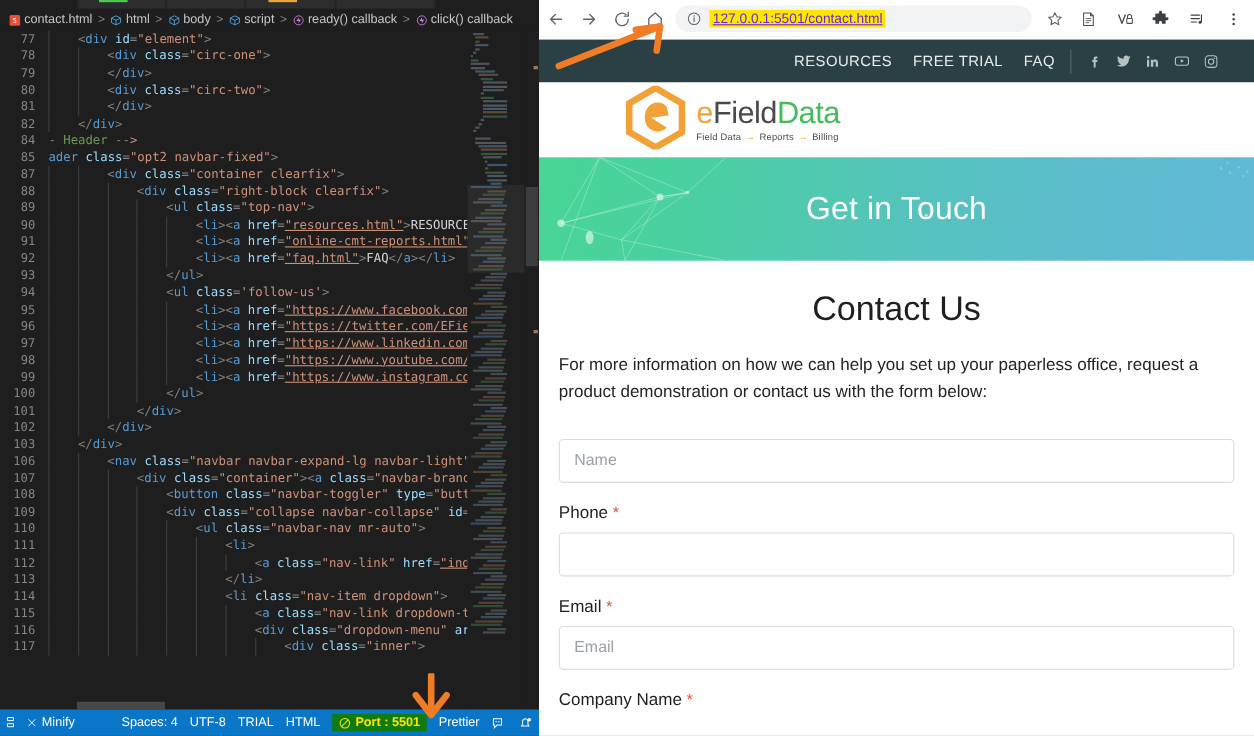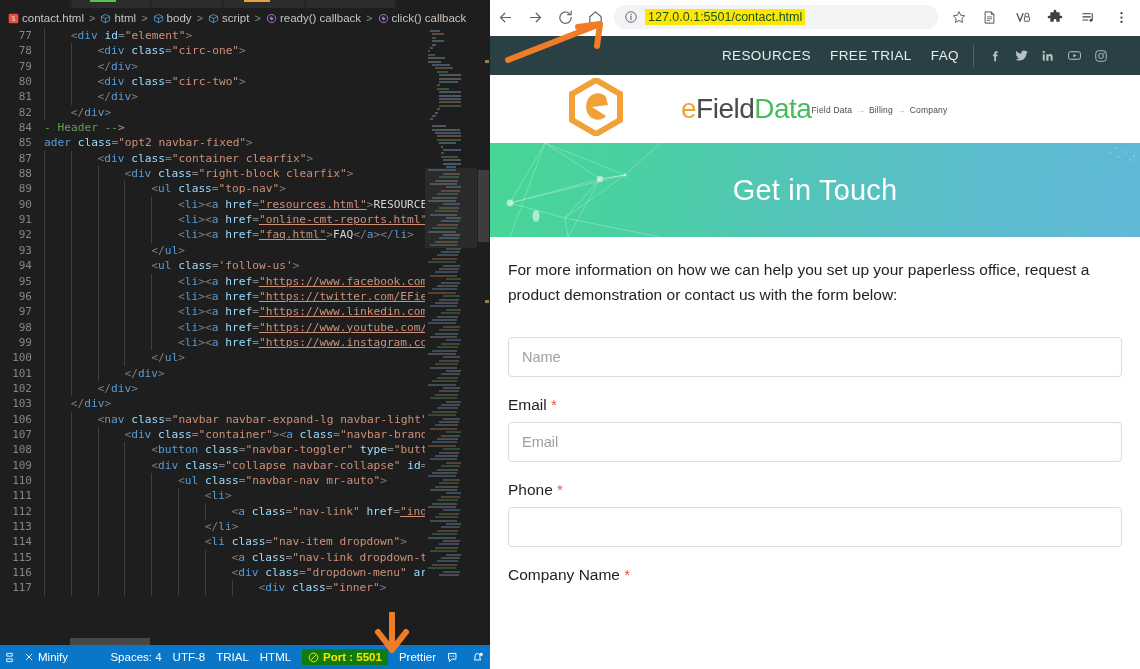--- a/index.html
+++ b/index.html
@@ -45,48 +45,48 @@
   .mm-slider{position:absolute;left:425px;top:168px;width:52px;height:80px;background:rgba(255,255,255,0.055);}
   .vscroll{position:absolute;left:477px;top:28px;width:13px;height:617px;background:#1e1e1e;}
   .vscroll-thumb{position:absolute;left:478px;top:170px;width:11px;height:72px;background:rgba(121,121,121,0.35);}
   .hscroll-thumb{position:absolute;left:70px;top:638px;width:80px;height:7px;background:rgba(121,121,121,0.45);}
   .overview-mark{position:absolute;right:1px;width:4px;height:3px;background:#c5a76a;opacity:.7;}
 
   .statusbar{
     position:absolute;left:0;top:645px;width:490px;height:24px;background:#0a76c8;
     display:flex;align-items:center;font-size:11.5px;color:#fff;box-sizing:border-box;
   }
-  .sb-left{display:flex;align-items:flex-end;gap:9px;padding-left:4px;}
+  .sb-left{display:flex;align-items:flex-start;gap:9px;padding-left:4px;}
   .sb-right{display:flex;align-items:center;gap:11px;margin-left:auto;padding-right:6px;}
   .sb-item{display:flex;align-items:center;gap:4px;white-space:nowrap;}
   .sb-port{background:#107c10;color:#ffe400;padding:2px 6px;display:flex;align-items:center;gap:4px;font-weight:bold;}
 
   
   .browser{position:absolute;left:490px;top:0;width:650px;height:669px;background:#fff;overflow:hidden;}
   .chrome-bar{position:absolute;left:0;top:0;width:650px;height:34px;background:#fff;display:flex;align-items:center;}
   .nav-btn{width:30px;height:30px;display:flex;align-items:center;justify-content:center;cursor:pointer;}
   .omnibox{
     flex:1;height:24px;background:#f1f3f4;border-radius:13px;display:flex;align-items:center;
     padding:0 10px;margin:0 6px 0 4px;box-sizing:border-box;
   }
-  .url-hl{background:#ffe600;color:#14532d;font-size:12.5px;padding:1px 3px;white-space:nowrap;}
+  .url-hl{background:#ffe600;color:#6d28d9;font-size:12.5px;padding:1px 3px;white-space:nowrap;text-decoration:underline;}
   .chrome-icons{display:flex;align-items:center;gap:3px;padding-right:4px;}
   .chrome-bar-bottom{position:absolute;left:0;top:34px;width:650px;height:2px;background:#fff;box-shadow:0 1px 3px rgba(0,0,0,.15);}
 
   
   .site-top{position:absolute;left:0;top:36px;width:650px;height:39px;background:#2b4045;display:flex;align-items:center;justify-content:flex-end;box-sizing:border-box;padding-right:32px;}
   .topnav{display:flex;align-items:center;gap:19px;}
   .topnav a{color:#e8eced;font-size:13.5px;letter-spacing:.4px;text-decoration:none;cursor:pointer;}
   .top-divider{width:1px;height:22px;background:#53676b;margin:0 14px;}
   .social{display:flex;align-items:center;gap:12px;}
   .social span{color:#b8c2c4;display:inline-flex;align-items:center;cursor:pointer;}
 
   .logo-bar{position:absolute;left:0;top:75px;width:650px;height:68px;background:#fff;display:flex;align-items:center;}
   .logo{display:flex;align-items:center;margin-left:78px;gap:9px;cursor:pointer;}
-  .logo-text{display:flex;line-height:1;margin-left:48px;}
+  .logo-text{display:flex;flex-direction:column;line-height:1;}
   .logo-main{font-size:28px;letter-spacing:-.5px;}
   .logo-main .e{color:#f2a139;}
   .logo-main .field{color:#4a4a4a;}
   .logo-main .data{color:#46bb5c;}
   .logo-tag{font-size:8.5px;color:#4a4a4a;margin-top:3px;letter-spacing:.2px;display:flex;gap:4px;align-items:center;}
   .logo-tag i{color:#f2a139;font-style:normal;}
   .hamburger{position:absolute;right:70px;top:98px;width:38px;cursor:pointer;}
   .hamburger div{height:2.5px;background:#3c3c3c;margin:6px 0;border-radius:1px;}
 
   
@@ -567,23 +567,23 @@
           <svg width="56" height="58" viewBox="0 0 56 58">
             <path d="M28 2 L52 16 L52 42 L28 56 L4 42 L4 16 Z" fill="none" stroke="#f2a139" stroke-width="6"></path>
             <path d="M38 19 C34 14 26 14 21.5 19 C17 24 17 33 21.5 38 C26 43 34 43 38 38 L24 29 L40 27 Z" fill="#f2a139"></path>
           </svg>
         </span>
         <span class="logo-text">
           <span class="logo-main"><span class="e">e</span><span class="field">Field</span><span class="data">Data</span></span>
           <span class="logo-tag">
             <span>Field Data</span>
             <i>→</i>
+            <span>Reports</span>
+            <i>→</i>
             <span>Billing</span>
-            <i>→</i>
-            <span>Company</span>
           </span>
         </span>
       </div>
       <div class="hamburger">
         <div></div>
         <div></div>
         <div></div>
       </div>
     </div>
 
@@ -606,26 +606,27 @@
           <circle cx="636" cy="9" r="1.1"></circle>
             <circle cx="644" cy="13" r="1.1"></circle>
           <circle cx="626" cy="5" r="1"></circle>
             <circle cx="640" cy="17" r="1"></circle>
         </g>
       </svg>
       <h1>Get in Touch</h1>
     </div>
 
     <div class="content">
+      <h2>Contact Us</h2>
       <p class="lede">For more information on how we can help you set up your paperless office, request a product demonstration or contact us with the form below:</p>
 
       <form class="form" id="contact-form">
           <div class="fgroup"><input class="finput" type="text" placeholder="Name" style=""></div>
+          <div class="fgroup"><div class="flabel"><span>Phone</span><span class="req"> *</span></div><input class="finput" type="text" placeholder="" style=""></div>
           <div class="fgroup"><div class="flabel"><span>Email</span><span class="req"> *</span></div><input class="finput" type="text" placeholder="Email" style=""></div>
-          <div class="fgroup"><div class="flabel"><span>Phone</span><span class="req"> *</span></div><input class="finput" type="text" placeholder="" style=""></div>
           <div class="fgroup">
             <div class="flabel"><span>Company Name</span><span class="req"> *</span></div>
           </div>
         </form>
     </div>
 
     <svg class="arrow" style="left:10px;top:18px;" width="120" height="48" viewBox="0 0 120 48">
       <path d="M8 42 L100 6" stroke="#f07c26" stroke-width="6" stroke-linecap="round" fill="none"></path>
       <path d="M100 6 L78 9 M100 6 L97 28" stroke="#f07c26" stroke-width="6" stroke-linecap="round" fill="none"></path>
     </svg>

